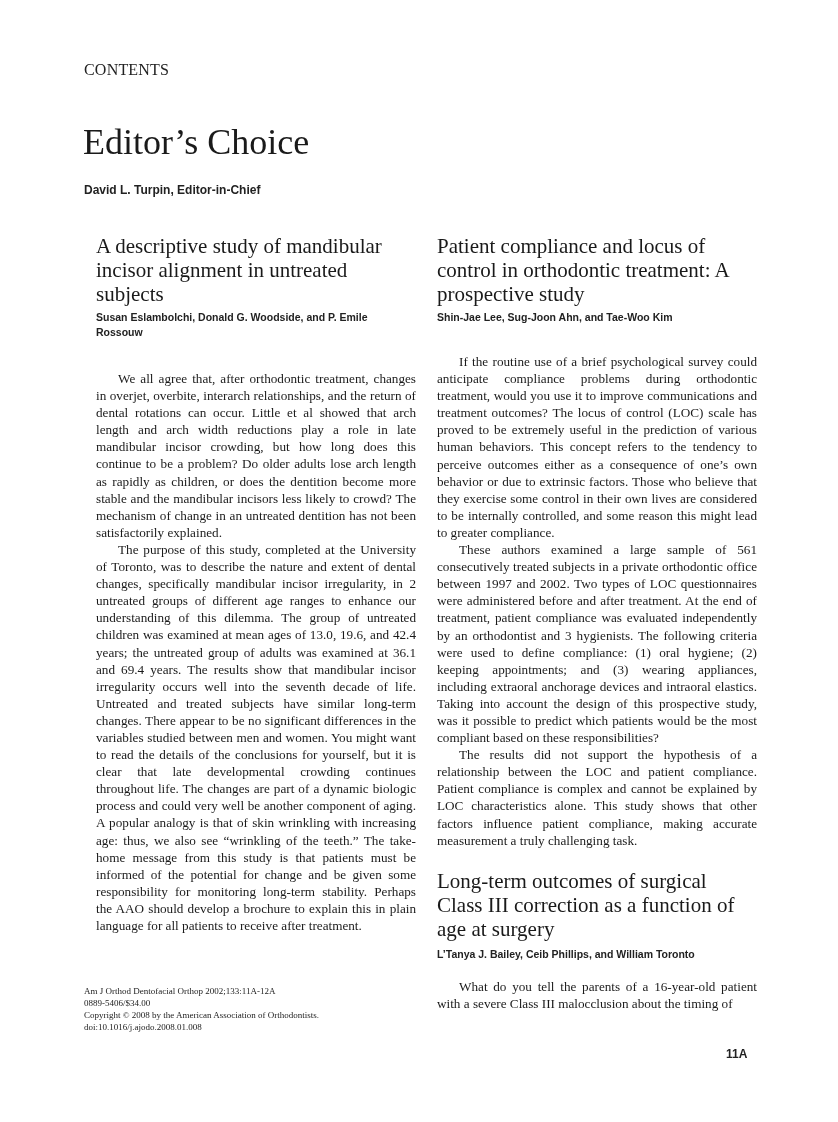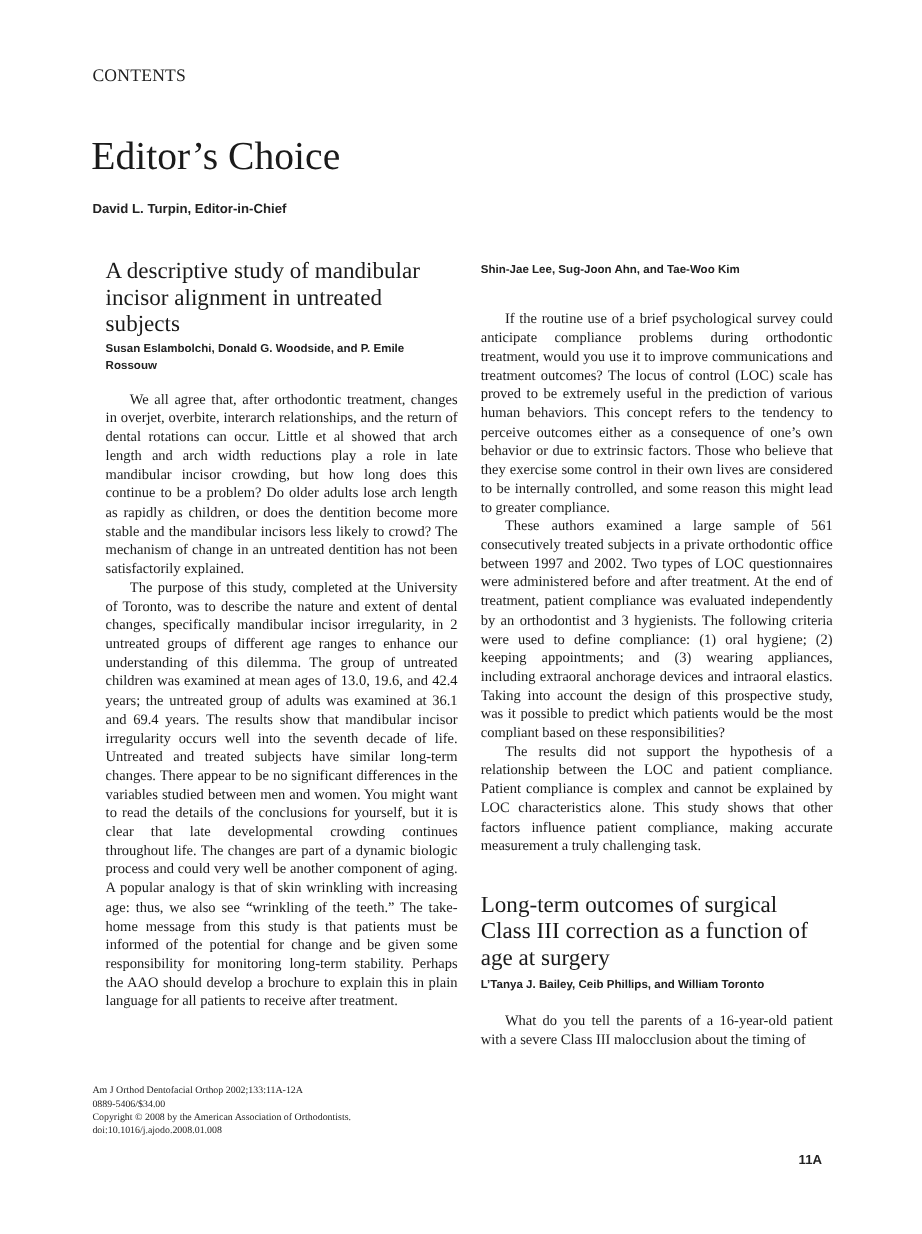--- a/index.html
+++ b/index.html
@@ -56,21 +56,21 @@
     }
     .art-authors {
       font-family: "Liberation Sans", sans-serif;
       font-weight: bold;
       font-size: 10.5px;
       line-height: 15px;
       color: #222;
       margin-top: 4px;
     }
     .art-body {
-      margin-top: 14px;
+      margin-top: 30px;
       font-size: 13.2px;
       line-height: 17.1px;
       text-align: justify;
       hyphens: manual;
       color: #1a1a1a;
     }
     .art-body p {
       margin: 0;
       text-indent: 22px;
     }
@@ -84,21 +84,21 @@
     }
     .page-number {
       position: absolute;
       left: 726px;
       top: 1047px;
       font-family: Liberation Sans, sans-serif;
       font-weight: bold;
       font-size: 12px;
       color: #222;
     }
-    #art3 { margin-top: 33px; }
+    #art3 { margin-top: 20px; }
     #art2 .art-body { margin-top: 28px; }
   </style>
 </head>
 <body>
 
 <div class="section-label">CONTENTS</div>
 <h1 class="page-title" style="margin:0;font-weight:normal;">Editor’s Choice</h1>
 <div class="editor">David L. Turpin, Editor-in-Chief</div>
 
 <div class="col col-left">
@@ -109,20 +109,21 @@
     </div>
     <div class="art-body">
       <p>We all agree that, after orthodontic treatment, changes in overjet, overbite, interarch relationships, and the return of dental rotations can occur. Little et al showed that arch length and arch width reductions play a role in late mandibular incisor crowding, but how long does this continue to be a problem? Do older adults lose arch length as rapidly as children, or does the dentition become more stable and the mandibular incisors less likely to crowd? The mechanism of change in an untreated dentition has not been satisfactorily explained.</p>
       <p>The purpose of this study, completed at the Univer­sity of Toronto, was to describe the nature and extent of dental changes, specifically mandibular incisor irregu­larity, in 2 untreated groups of different age ranges to enhance our understanding of this dilemma. The group of untreated children was examined at mean ages of 13.0, 19.6, and 42.4 years; the untreated group of adults was examined at 36.1 and 69.4 years. The results show that mandibular incisor irregularity occurs well into the seventh decade of life. Untreated and treated subjects have similar long-term changes. There appear to be no significant differences in the variables studied between men and women. You might want to read the details of the conclusions for yourself, but it is clear that late developmental crowding continues throughout life. The changes are part of a dynamic biologic process and could very well be another component of aging. A popular analogy is that of skin wrinkling with increas­ing age: thus, we also see “wrinkling of the teeth.” The take-home message from this study is that patients must be informed of the potential for change and be given some responsibility for monitoring long-term stability. Perhaps the AAO should develop a brochure to explain this in plain language for all patients to receive after treatment.</p>
     </div>
   </div>
 </div>
 
 <div class="col col-right">
   <div id="art2">
+    <h2 class="art-title">Patient compliance and locus of control in orthodontic treatment: A prospective study</h2>
     <div class="art-authors">Shin-Jae Lee, Sug-Joon Ahn, and Tae-Woo Kim</div>
     <div class="art-body">
       <p>If the routine use of a brief psychological survey could anticipate compliance problems during orthodon­tic treatment, would you use it to improve communi­cations and treatment outcomes? The locus of control (LOC) scale has proved to be extremely useful in the prediction of various human behaviors. This concept refers to the tendency to perceive outcomes either as a consequence of one’s own behavior or due to extrinsic factors. Those who believe that they exercise some control in their own lives are considered to be internally controlled, and some reason this might lead to greater compliance.</p>
       <p>These authors examined a large sample of 561 consecutively treated subjects in a private orthodontic office between 1997 and 2002. Two types of LOC questionnaires were administered before and after treat­ment. At the end of treatment, patient compliance was evaluated independently by an orthodontist and 3 hy­gienists. The following criteria were used to define compliance: (1) oral hygiene; (2) keeping appoint­ments; and (3) wearing appliances, including extraoral anchorage devices and intraoral elastics. Taking into account the design of this prospective study, was it possible to predict which patients would be the most compliant based on these responsibilities?</p>
       <p>The results did not support the hypothesis of a relationship between the LOC and patient compliance. Patient compliance is complex and cannot be explained by LOC characteristics alone. This study shows that other factors influence patient compliance, making accurate measurement a truly challenging task.</p>
     </div>
   </div>
   <div id="art3">
     <h2 class="art-title">Long-term outcomes of surgical Class III correction as a function of age at surgery</h2>
     <div class="art-authors" style="margin-top:6px;">L’Tanya J. Bailey, Ceib Phillips, and William Toronto</div>

